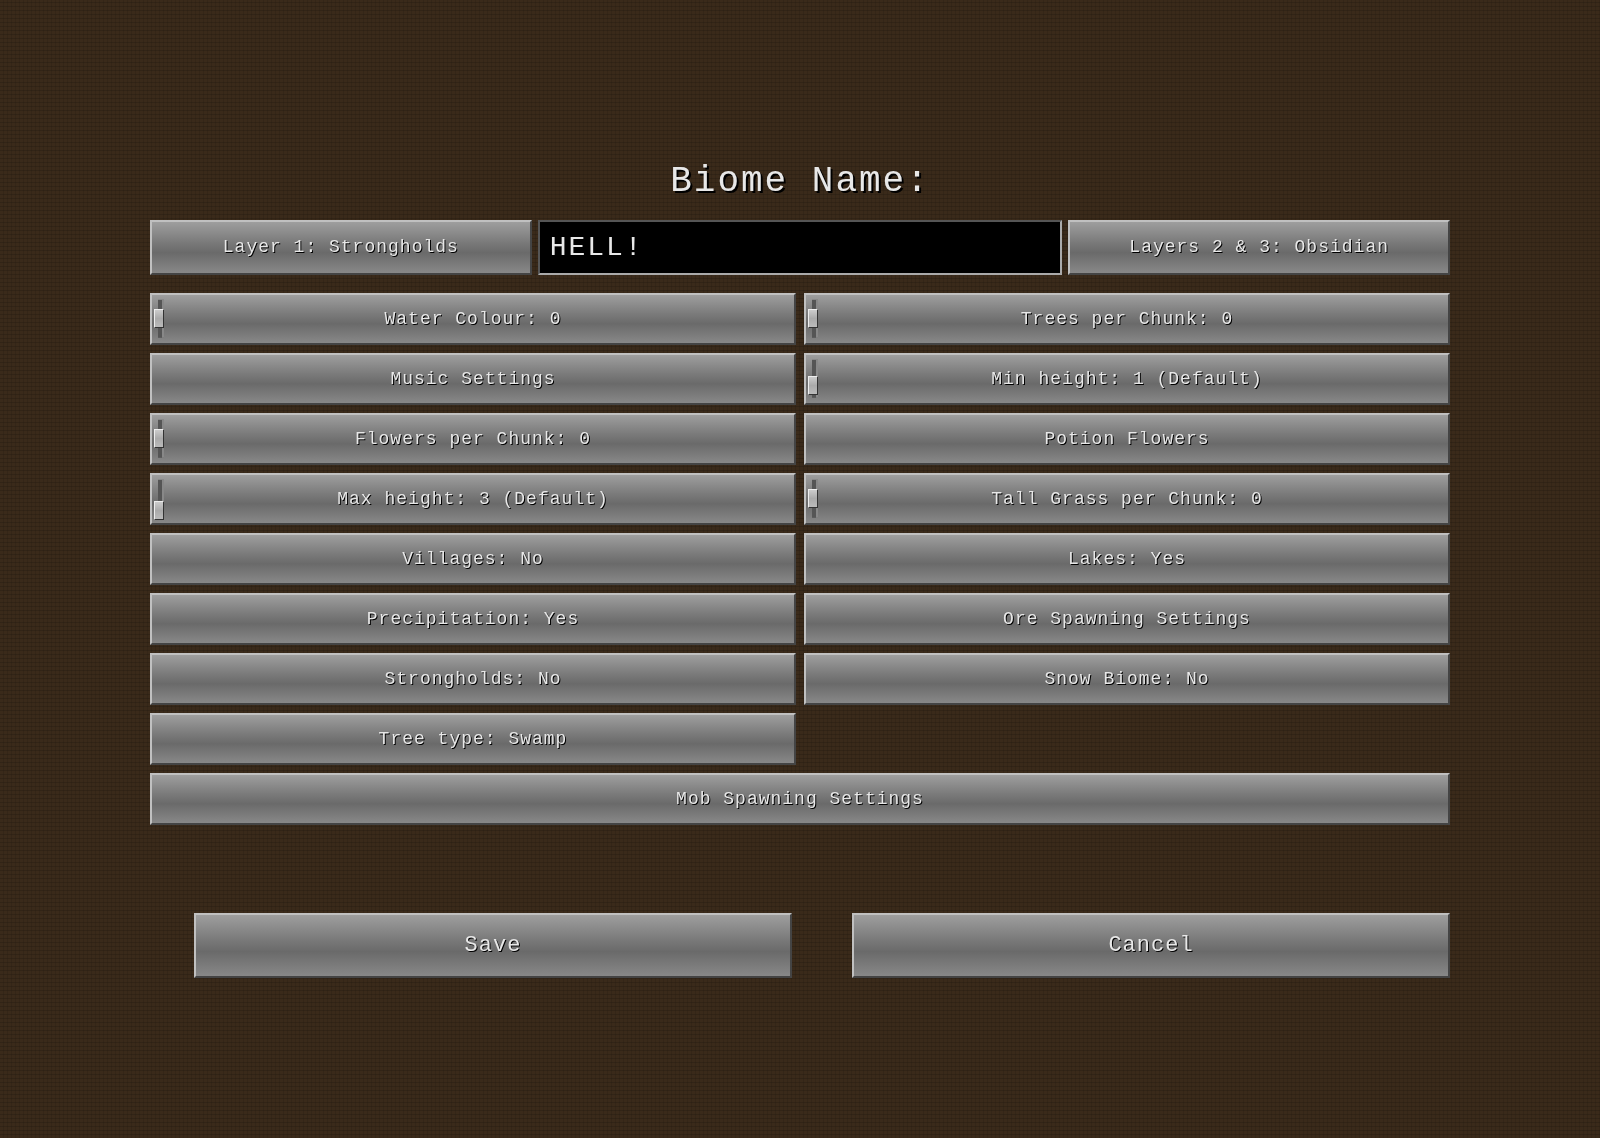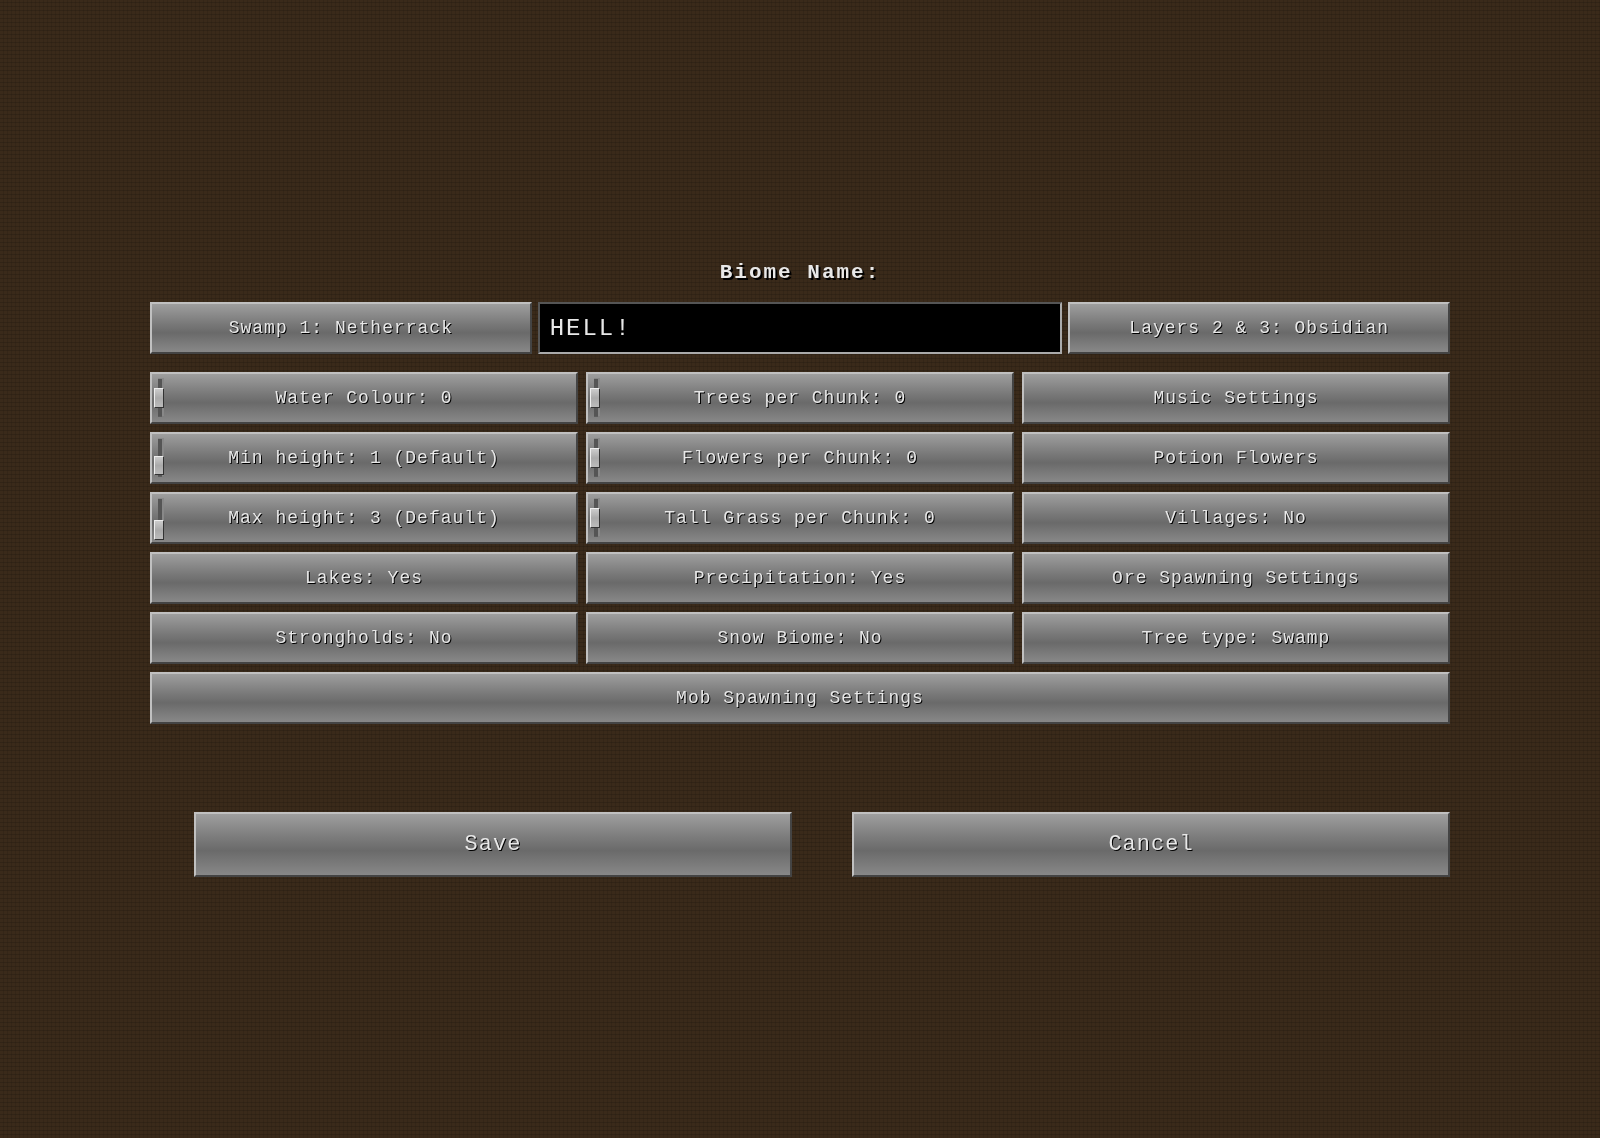--- a/index.html
+++ b/index.html
@@ -37,22 +37,22 @@
     .dialog {
       width: 1300px;
       display: flex;
       flex-direction: column;
       align-items: center;
       gap: 0px;
     }
 
     .title {
       color: #e8e8e8;
-      font-size: 21px;
-      font-weight: bold;
+      font-size: 36px;
+      font-weight: normal;
       letter-spacing: 2px;
       margin-bottom: 18px;
       text-shadow: 2px 2px 0px #000;
       font-family: 'Courier New', Courier, monospace;
     }
 
     .top-row {
       display: flex;
       width: 100%;
       gap: 6px;
@@ -79,30 +79,30 @@
     }
 
     .name-input {
       flex: 1.4;
       background: #000;
       border: 2px solid #aaa;
       border-top: 2px solid #555;
       border-left: 2px solid #555;
       color: #e8e8e8;
       font-family: 'Courier New', Courier, monospace;
-      font-size: 24px;
+      font-size: 28px;
       letter-spacing: 2px;
       padding: 10px 10px;
       outline: none;
       text-shadow: 1px 1px 0px #000;
     }
 
     .grid {
       display: grid;
-      grid-template-columns: 1fr 1fr 1fr;
+      grid-template-columns: 1fr 1fr;
       gap: 8px;
       width: 100%;
       margin-bottom: 8px;
     }
 
     .center-row {
       display: flex;
       justify-content: center;
       width: 100%;
       margin-bottom: 8px;
@@ -156,21 +156,21 @@
       border-bottom: 1px solid #333;
     }
   </style>
 </head>
 <body>
 
 <div class="dialog">
   <div class="title">Biome Name:</div>
 
   <div class="top-row">
-    <button class="mc-btn">Swamp 1: Netherrack</button>
+    <button class="mc-btn">Layer 1: Strongholds</button>
     <input class="name-input" type="text" value="HELL!" style="">
     <button class="mc-btn">Layers 2 &amp; 3: Obsidian</button>
   </div>
 
   <div class="grid">
 
     <button class="mc-btn has-slider">
       <span class="slider-indicator"></span>
       <span class="slider-knob"></span>
       <span>Water Colour: 0</span>

